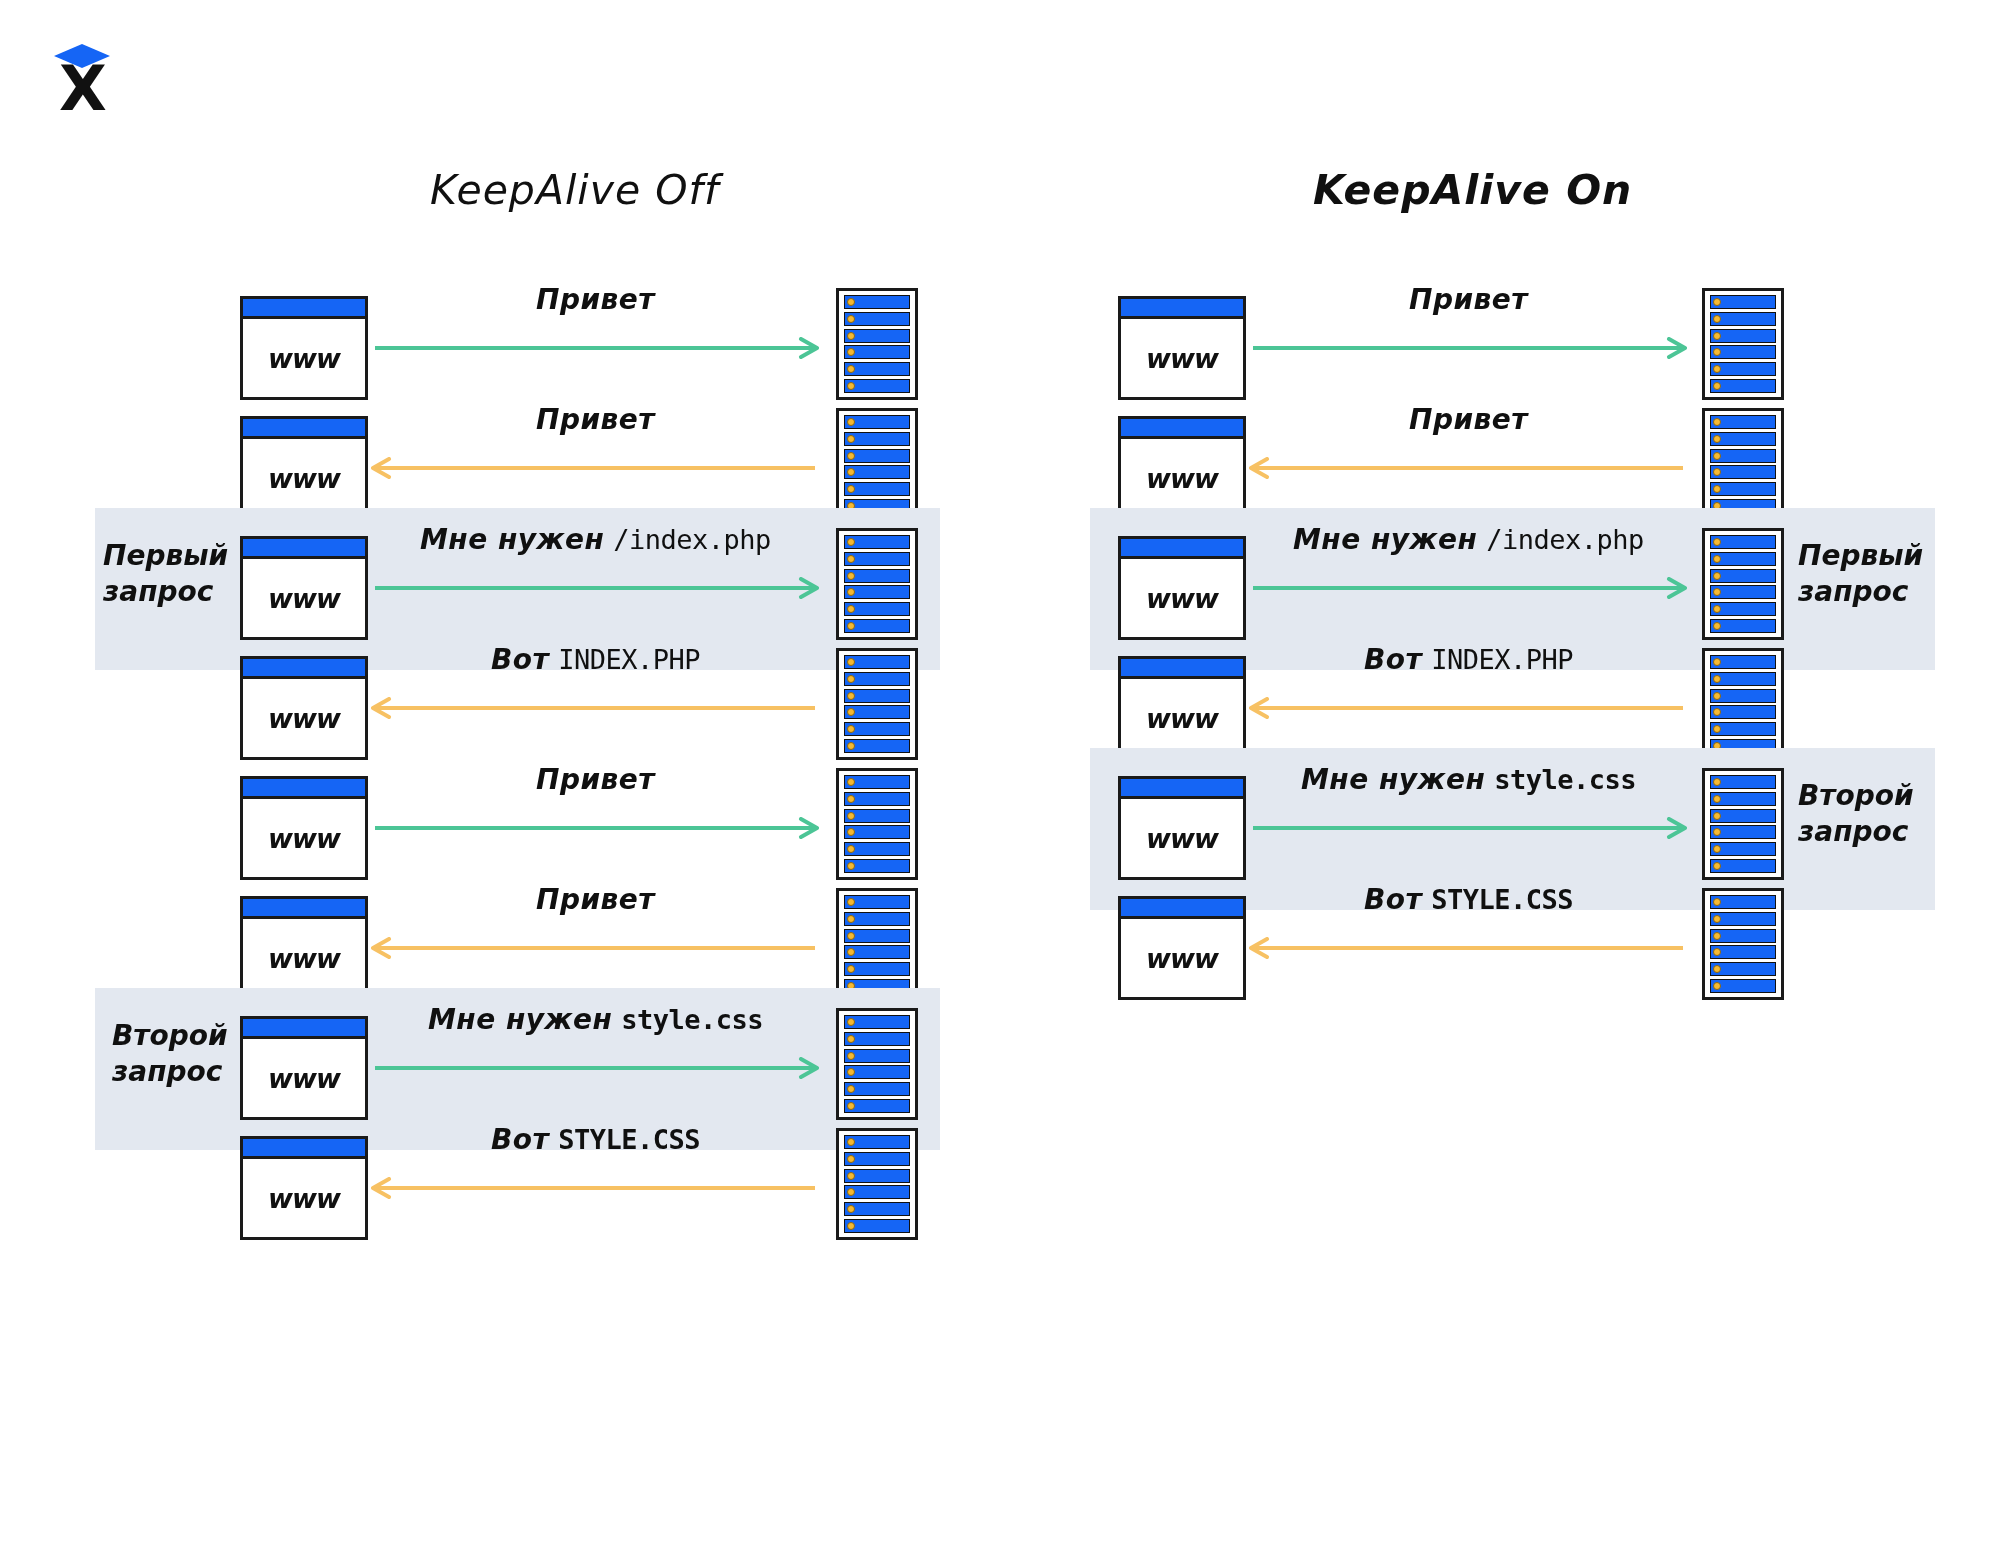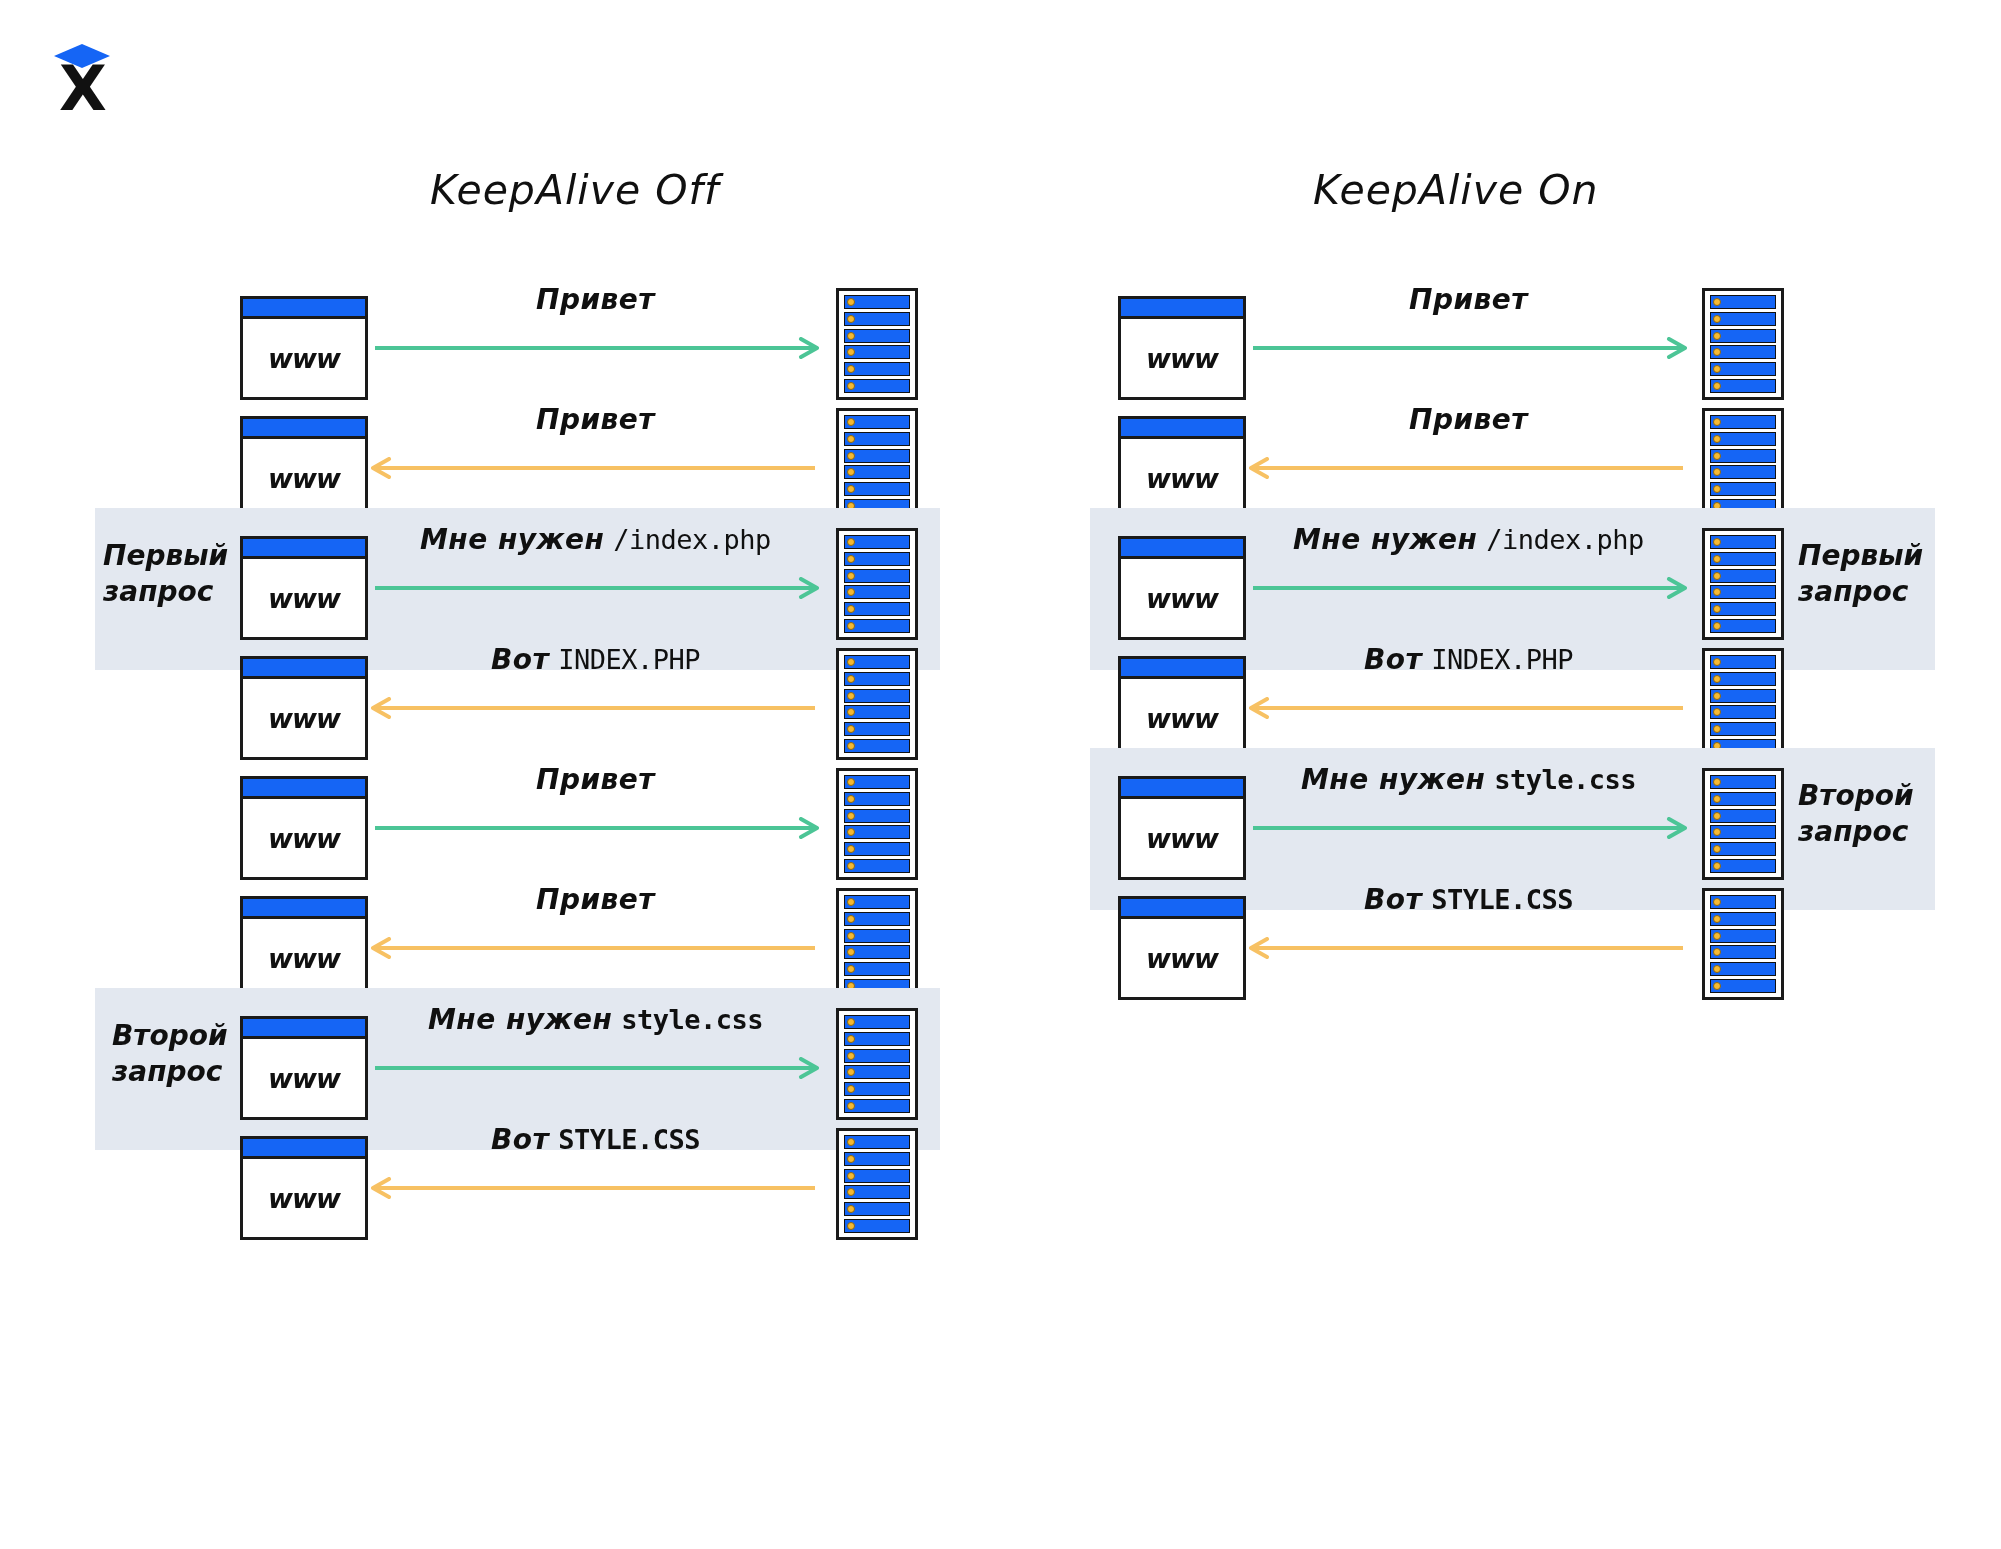--- a/index.html
+++ b/index.html
@@ -44,21 +44,21 @@
     position: absolute;
     font-family: "DejaVu Sans", sans-serif;
     font-style: italic;
     font-size: 41px;
     font-weight: 500;
     letter-spacing: 1px;
     color: #101010;
     white-space: nowrap;
   }
   #title-left  { left: 430px;  top: 166px; }
-  #title-right { left: 1313px; top: 166px; }
+  #title-right { left: 1313px; top: 166px; font-weight: bold; }
 
   
   .band {
     position: absolute;
     background: #e3e8f0;
   }
 
   
   .browser {
     position: absolute;

